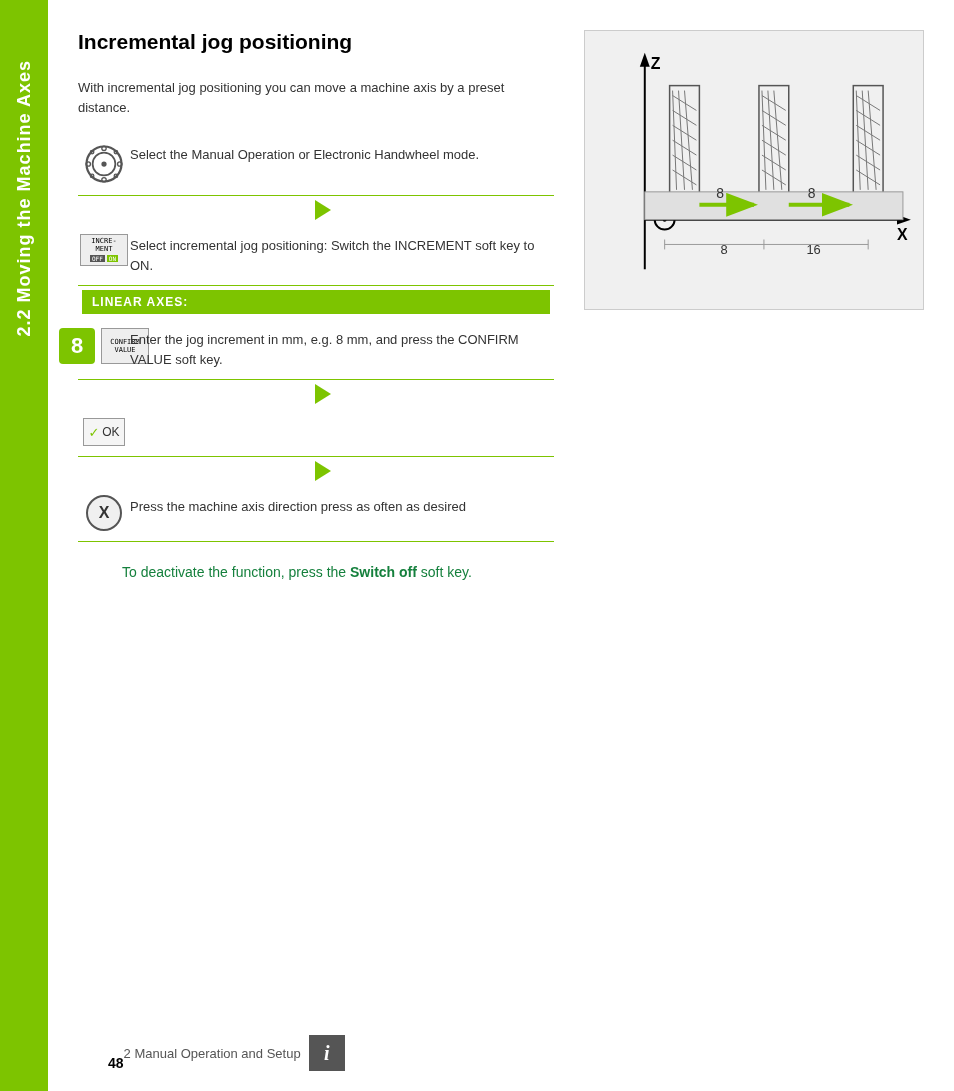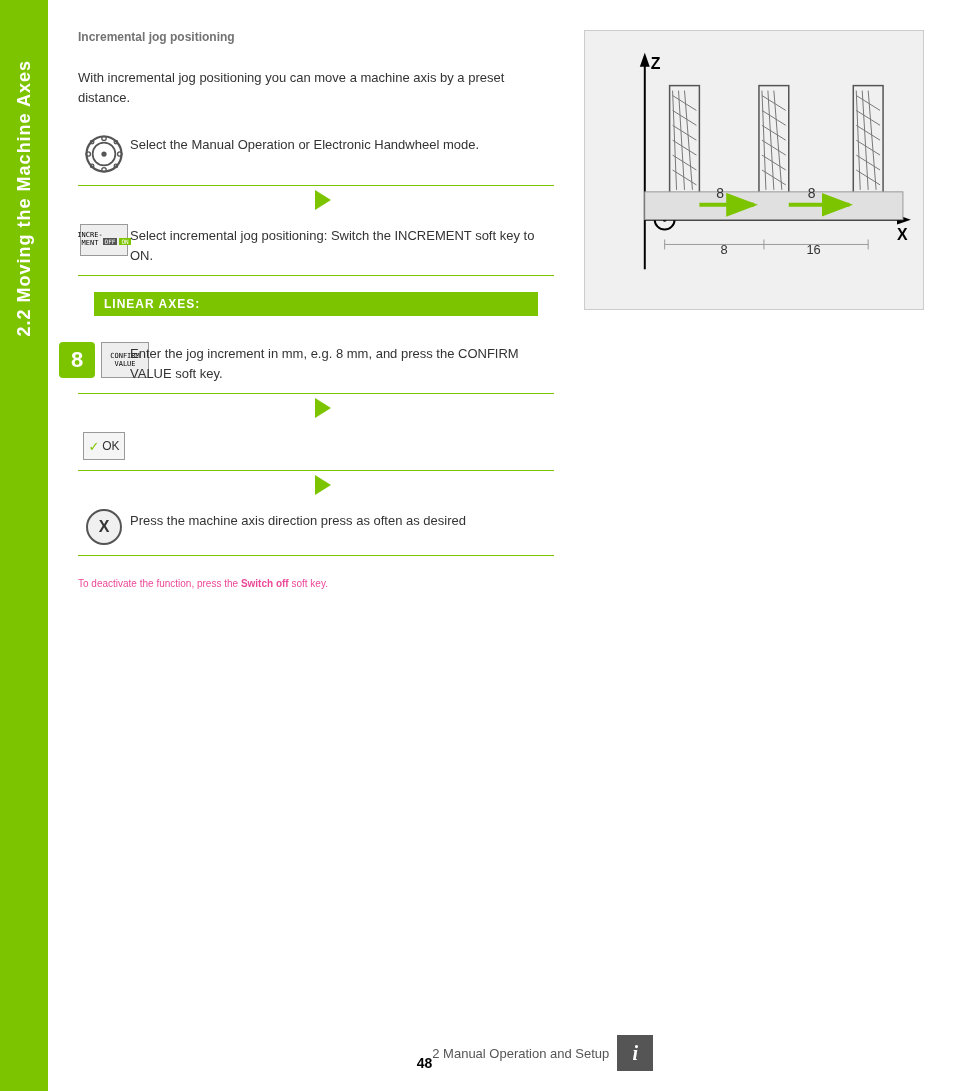--- a/index.html
+++ b/index.html
@@ -57,24 +57,24 @@
       min-width: 0;
     }
 
     .right-column {
       width: 340px;
       flex-shrink: 0;
     }
 
     
     .page-title {
-      font-size: 12px;
+      font-size: 21px;
       font-weight: bold;
       margin-bottom: 12px;
-      color: #737373;
+      color: #000000;
     }
 
     
     .intro-text {
       font-size: 13px;
       color: #333;
       margin-bottom: 16px;
       line-height: 1.5;
       margin-top: 24px;
     }
@@ -121,21 +121,21 @@
     }
 
     
     .increment-icon {
       width: 48px;
       height: 32px;
       border: 1px solid #999;
       background: #eee;
       font-size: 8px;
       display: flex;
-      flex-direction: row;
+      flex-direction: column;
       align-items: center;
       justify-content: center;
       font-family: monospace;
     }
 
     .increment-icon .top-line {
       font-size: 7px;
       line-height: 1.1;
       text-align: center;
     }
@@ -163,21 +163,21 @@
 
     
     .linear-axes-bar {
       background: #7dc400;
       color: #fff;
       font-size: 12px;
       font-weight: bold;
       padding: 5px 10px;
       letter-spacing: 1px;
       text-transform: uppercase;
-      margin: 16px;
+      margin: 4px;
     }
 
     
     .number-icon {
       width: 36px;
       height: 36px;
       background: #7dc400;
       color: #fff;
       font-size: 22px;
       font-weight: bold;
@@ -237,39 +237,40 @@
       justify-content: center;
       font-size: 16px;
       font-weight: bold;
       color: #333;
       background: #f0f0f0;
     }
 
     
     .footer-note {
       margin-top: 20px;
-      font-size: 10px;
-      color: #ec4899;
+      font-size: 14px;
+      color: #15803d;
       line-height: 1.5;
+      margin-left: 44px;
     }
 
     .switch-off {
       font-weight: bold;
     }
 
     
     .page-footer {
       position: absolute;
       bottom: 20px;
       left: 0;
       right: 0;
       display: flex;
-      justify-content: center;
+      justify-content: flex-start;
       align-items: flex-end;
-      padding: 0 20px 0 88px;
+      padding: 0 20px 0 60px;
     }
 
     .page-number {
       font-size: 14px;
       font-weight: bold;
       color: #000;
     }
 
     .footer-right {
       display: flex;

